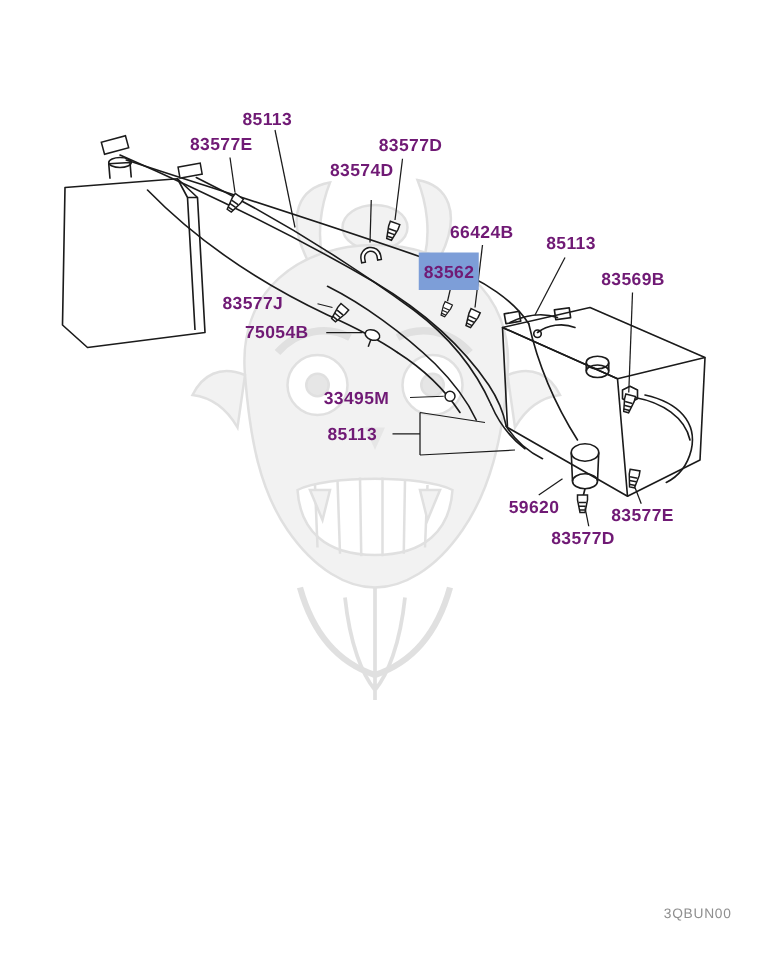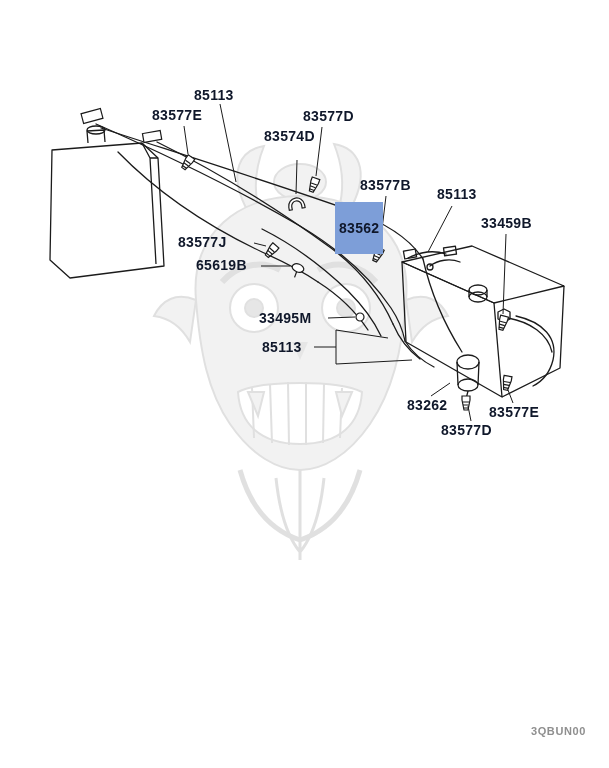--- a/index.html
+++ b/index.html
@@ -2,26 +2,26 @@
 <html><head>
 <meta charset="utf-8">
 <style>
   html,body{margin:0;padding:0;background:#fff;}
   .stage{
     position:relative;width:609px;height:768px;background:#ffffff;overflow:hidden;
     font-family:"Liberation Sans",sans-serif;
   }
   .stage svg{position:absolute;left:0;top:0;}
   .label{
-    position:absolute;font-weight:700;font-size:14px;line-height:16px;color:#0f172a;
+    position:absolute;font-weight:700;font-size:14px;line-height:16px;color:#701a75;
     white-space:nowrap;letter-spacing:.3px;cursor:pointer;
   }
-  .label.hl{background:#7d9ed8;padding:18px 4px;}
+  .label.hl{background:#7d9ed8;padding:7px 4px;}
   .code{
-    position:absolute;left:531px;top:725px;font-weight:700;font-size:11px;
+    position:absolute;left:531px;top:725px;font-weight:400;font-size:11px;
     color:#8f8f8f;letter-spacing:.6px;
   }
 </style>
 </head>
 <body>
 
 <div class="stage">
 
   <svg width="609" height="768" viewBox="0 0 609 768">
 
@@ -143,27 +143,27 @@
       <path d="M 431,396 L 450,383"></path>
       <path d="M 513,403 L 508,390"></path>
       <path d="M 471,421 L 468,406"></path>
     </g>
   </svg>
 
   <div class="label" style="left:194px;top:87px">85113</div>
   <div class="label" style="left:152px;top:107px">83577E</div>
   <div class="label" style="left:303px;top:108px">83577D</div>
   <div class="label" style="left:264px;top:128px">83574D</div>
-  <div class="label" style="left:360px;top:177px">83577B</div>
+  <div class="label" style="left:360px;top:177px">66424B</div>
   <div class="label hl" style="left:335px;top:202px">83562</div>
   <div class="label" style="left:437px;top:186px">85113</div>
-  <div class="label" style="left:481px;top:215px">33459B</div>
+  <div class="label" style="left:481px;top:215px">83569B</div>
   <div class="label" style="left:178px;top:234px">83577J</div>
-  <div class="label" style="left:196px;top:257px">65619B</div>
+  <div class="label" style="left:196px;top:257px">75054B</div>
   <div class="label" style="left:259px;top:310px">33495M</div>
   <div class="label" style="left:262px;top:339px">85113</div>
-  <div class="label" style="left:407px;top:397px">83262</div>
+  <div class="label" style="left:407px;top:397px">59620</div>
   <div class="label" style="left:489px;top:404px">83577E</div>
   <div class="label" style="left:441px;top:422px">83577D</div>
 
   <div class="code">3QBUN00</div>
 
 </div>
 
 </body></html>

